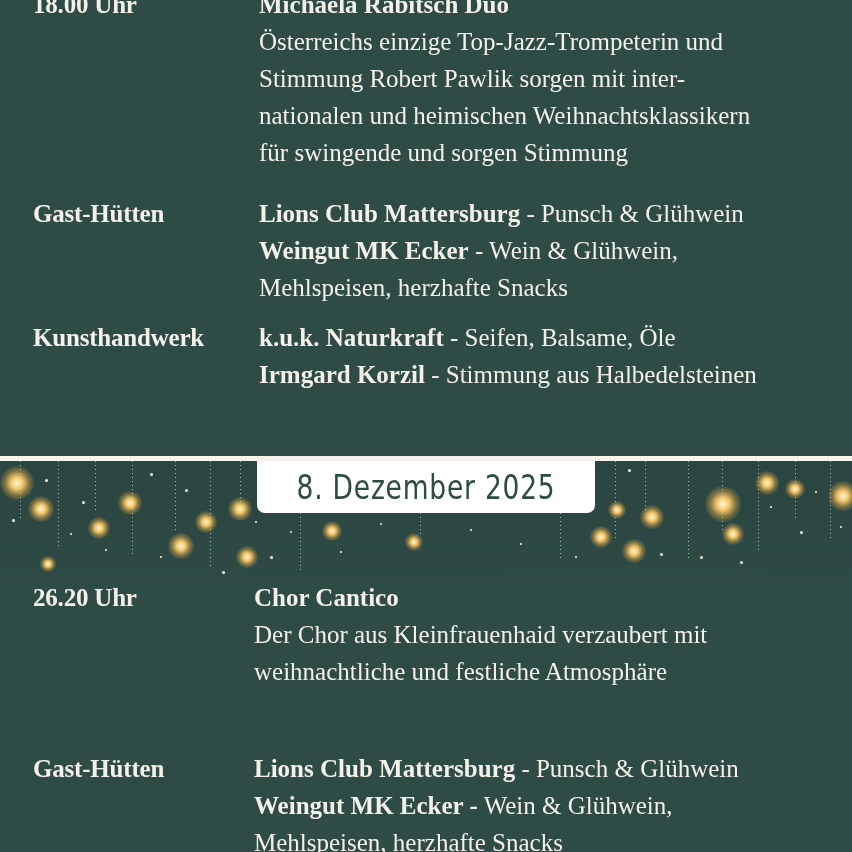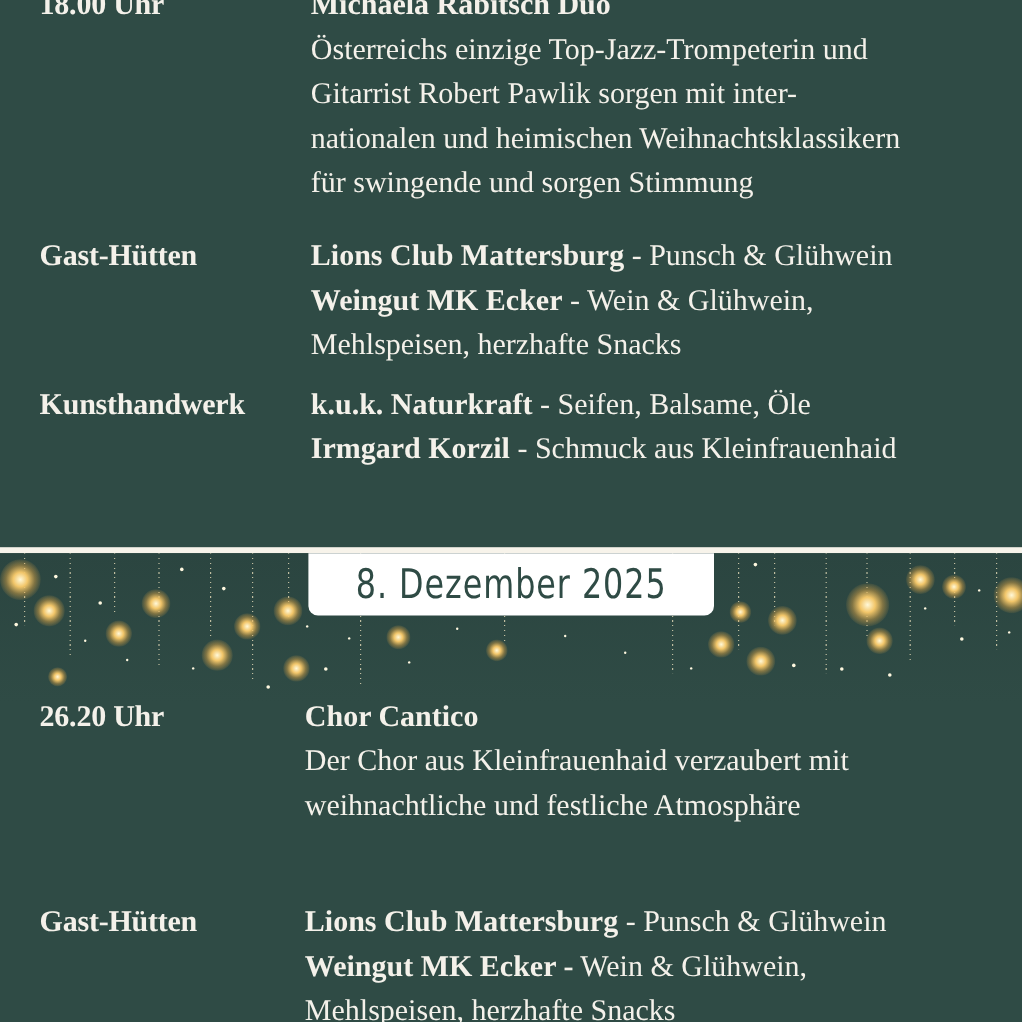--- a/index.html
+++ b/index.html
@@ -61,40 +61,40 @@
   }
 </style>
 </head>
 <body>
 
 <div class="row" style="top:-14px;">
   <div class="label">18.00 Uhr</div>
   <div class="content" style="left:259px;">
     <span class="line title">Michaela Rabitsch Duo</span>
     <span class="line">Österreichs einzige Top-Jazz-Trompeterin und</span>
-    <span class="line">Gitarrist Robert Pawlik sorgen mit inter-</span>
+    <span class="line">Stimmung Robert Pawlik sorgen mit inter-</span>
     <span class="line">nationalen und heimischen Weihnachtsklassikern</span>
     <span class="line">für swingende und sorgen Stimmung</span>
   </div>
 </div>
 
 <div class="row" style="top:195px;">
   <div class="label">Gast-Hütten</div>
   <div class="content" style="left:259px;">
     <span class="line"><b>Lions Club Mattersburg</b><span> - Punsch &amp; Glühwein</span></span>
     <span class="line"><b>Weingut MK Ecker</b><span> - Wein &amp; Glühwein,</span></span>
     <span class="line">Mehlspeisen, herzhafte Snacks</span>
   </div>
 </div>
 
 <div class="row" style="top:319px;">
   <div class="label">Kunsthandwerk</div>
   <div class="content" style="left:259px;">
     <span class="line"><b>k.u.k. Naturkraft</b><span> - Seifen, Balsame, Öle</span></span>
-    <span class="line"><b>Irmgard Korzil</b><span> - Schmuck aus Kleinfrauenhaid</span></span>
+    <span class="line"><b>Irmgard Korzil</b><span> - Stimmung aus Halbedelsteinen</span></span>
   </div>
 </div>
 
 <div class="divider"></div>
 <div class="sparkle-band">
   <div class="strand" style="left:20px;height:60px;"></div>
   <div class="strand" style="left:58px;height:85px;"></div>
   <div class="strand" style="left:95px;height:50px;"></div>
   <div class="strand" style="left:132px;height:95px;"></div>
   <div class="strand" style="left:175px;height:70px;"></div>

